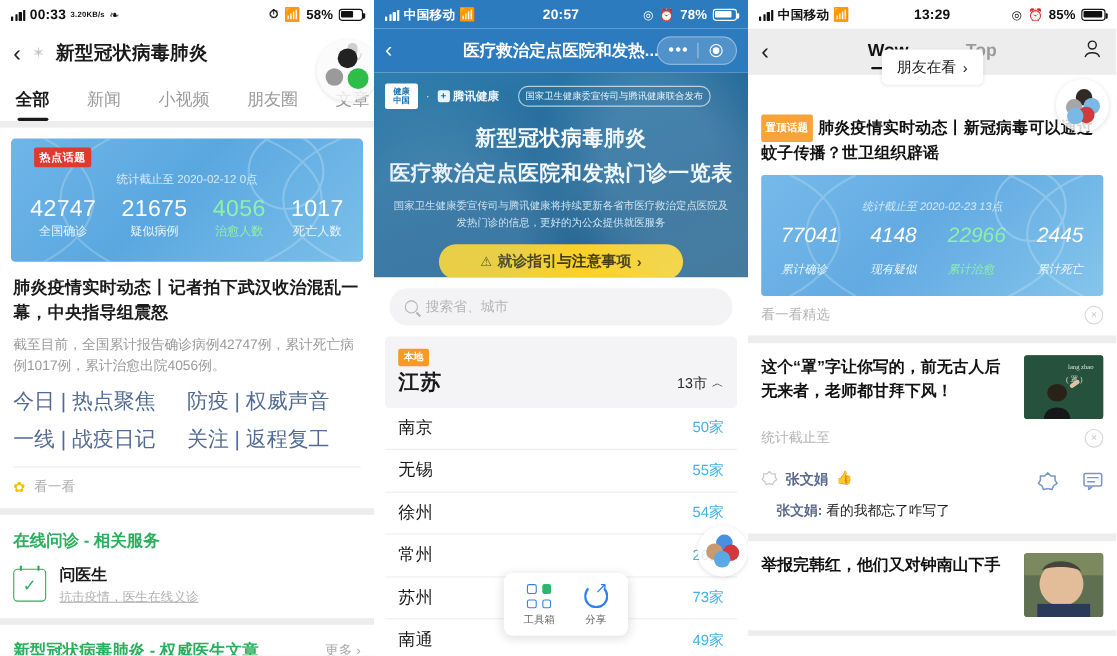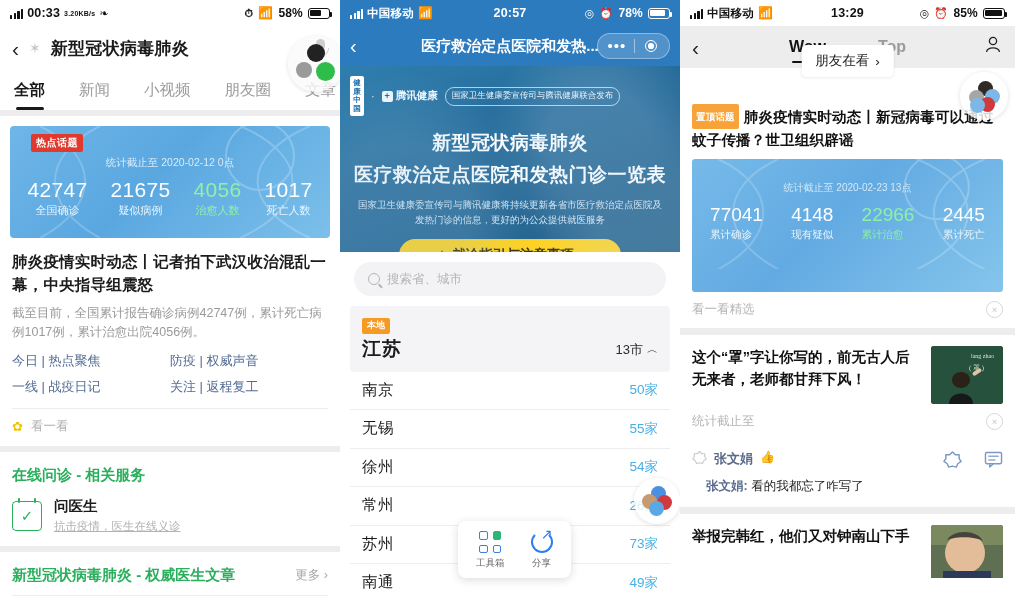--- a/index.html
+++ b/index.html
@@ -90,21 +90,21 @@
     padding: 12px 12px 0 12px; font-size: 15.5px; line-height: 23px;
     color:#1b1b1b; font-weight:bold; letter-spacing:.2px;
   }
   .art-desc {
     padding: 8px 12px 0 12px; font-size: 12.5px; line-height: 19px; color:#9a9a9a;
   }
   .tag-grid {
     display:grid; grid-template-columns: 1fr 1fr; row-gap: 8px;
     padding: 10px 12px 12px 12px;
   }
-  .tag-link { font-size: 13px; color:#526b95; }
+  .tag-link { font-size: 19px; color:#526b95; }
   .divider { height:1px; background:#ececec; margin: 0 12px; }
   .kyk-row { display:flex; align-items:center; gap:8px; padding: 9px 12px 11px 12px;}
   .kyk-ico { color:#f2c200; font-size:13px; }
   .kyk-txt { font-size:12.5px; color:#b0b0b0; }
 
   .sec-head { padding: 14px 12px 2px 12px; display:flex; align-items:center;}
   .sec-title { font-size:15px; color:#2aaf5d; font-weight:bold; }
   .sec-more { margin-left:auto; font-size:12.5px; color:#a8a8a8; }
   .svc-row { display:flex; align-items:center; gap:12px; padding: 10px 12px 12px 12px;}
   .svc-ico {
@@ -148,28 +148,28 @@
   }
   .p2-banner .ghost {
     position:absolute; inset:0; opacity:.22;
     background: radial-gradient(circle at 76% 40%, #bcd8ea 0 18%, transparent 40%),
                 radial-gradient(circle at 18% 78%, #9dc4dd 0 22%, transparent 45%),
                 radial-gradient(circle at 90% 85%, #cfe3f0 0 14%, transparent 36%);
   }
   .b-top { display:flex; align-items:center; gap:7px; padding: 10px 10px 0 10px; position:relative;}
   .b-logo {
     background:#fff; color:#1b6fae; font-size:7.5px; line-height:8.5px; font-weight:bold;
-    border-radius:2px; padding: 3px 3px; text-align:center; width:14px;
+    border-radius:2px; padding: 3px 3px; text-align:center; width:30px;
   }
   .b-dot { color:#cfe3f2; font-size:11px; }
   .b-tx { display:flex; align-items:center; gap:3px; color:#eaf4fb; font-size:10.5px; font-weight:bold;}
   .b-txico { width:11px;height:11px;background:#eaf4fb;border-radius:2px;color:#1b6fae;
     font-size:9px;line-height:11px;text-align:center;}
   .b-pill {
-    margin-left:0; border:1px solid rgba(255,255,255,.65); border-radius:9px;
+    margin-left:10px; border:1px solid rgba(255,255,255,.65); border-radius:9px;
     color:#e8f3fb; font-size:8.5px; padding:2.5px 6px; white-space:nowrap;
   }
   .b-h1 { text-align:center; color:#fff; font-size:19px; font-weight:bold; margin-top:14px; letter-spacing:.5px;}
   .b-h2 { text-align:center; color:#fff; font-size:19px; font-weight:bold; margin-top:6px; letter-spacing:.5px;}
   .b-sub { text-align:center; color:#d6e8f4; font-size:9.5px; line-height:15px; margin-top:9px; padding:0 18px;}
   .b-btn {
     margin: 12px auto 0 auto; width: 222px; height: 32px; border-radius:16px;
     background:#ffd21e; color:#3a3000; font-size:13.5px; font-weight:bold;
     display:flex; align-items:center; justify-content:center; gap:5px;
   }
@@ -225,27 +225,28 @@
   .feed-title {
     padding: 10px 12px 0 12px; font-size:14.5px; line-height:22px; color:#111;
     font-weight:bold; letter-spacing:.2px;
   }
   .pin-badge {
     background:#f7a33a; color:#fff; font-size:9.5px; font-weight:bold;
     padding: 1.5px 4px; border-radius:2px; margin-right:5px; vertical-align:2px;
     display:inline-block;
   }
   .feed-hero {
-    margin: 8px 12px 0 12px; height: 133px; border-radius:3px; overflow:hidden; position:relative;
+    margin: 8px 12px 0 12px; height: 110px; border-radius:3px; overflow:hidden; position:relative;
     background: linear-gradient(135deg,#76bae9 0%, #62aae2 45%, #85c5ec 100%);
+    font-style: italic;
   }
   .feed-hero .d { text-align:center; color:#def0fb; font-size:10px; margin-top:22px; opacity:.9;}
   .feed-hero .row { display:flex; justify-content:space-around; margin-top:9px; padding:0 4px;}
   .feed-hero .num { font-size:19px; color:#fff;}
-  .feed-hero .lbl { font-size:10.5px; color:#eaf5fc; margin-top:2px;}
+  .feed-hero .lbl { font-size:10.5px; color:#eaf5fc; margin-top:12px;}
   .feed-hero .cured .num, .feed-hero .cured .lbl { color:#8cf0a6; }
   .src-row { display:flex; align-items:center; padding: 9px 12px 10px 12px; }
   .src-name { font-size:12.5px; color:#b4b4b4; }
   .x-btn {
     margin-left:auto; width:17px;height:17px;border:1px solid #d8d8d8;border-radius:50%;
     color:#c2c2c2; font-size:9.5px; display:flex;align-items:center;justify-content:center;
   }
   .act-row { display:flex; align-items:center; padding: 9px 12px 11px 12px; border-top:1px solid #f0f0f0;}
   .act-count { font-size:13px; color:#f0b90b; font-weight:bold;}
   .act-cmt { font-size:13px; color:#f0b90b; margin-left:7px; font-weight:bold;}

